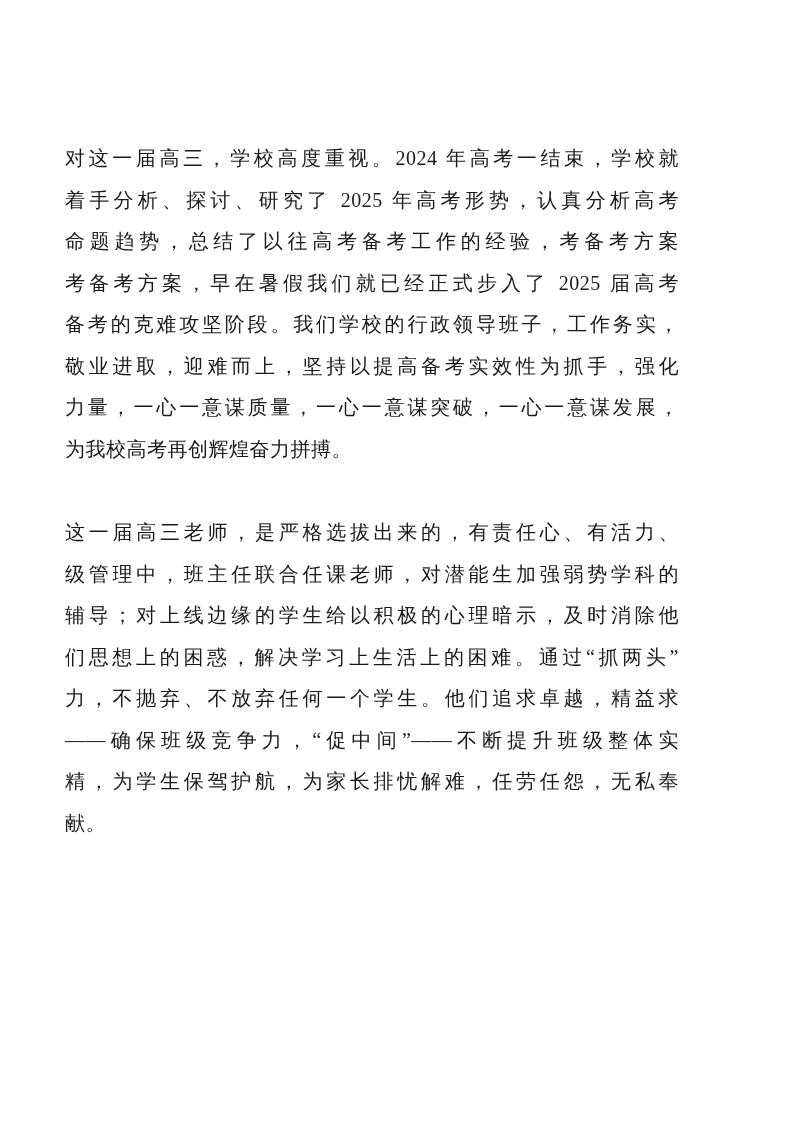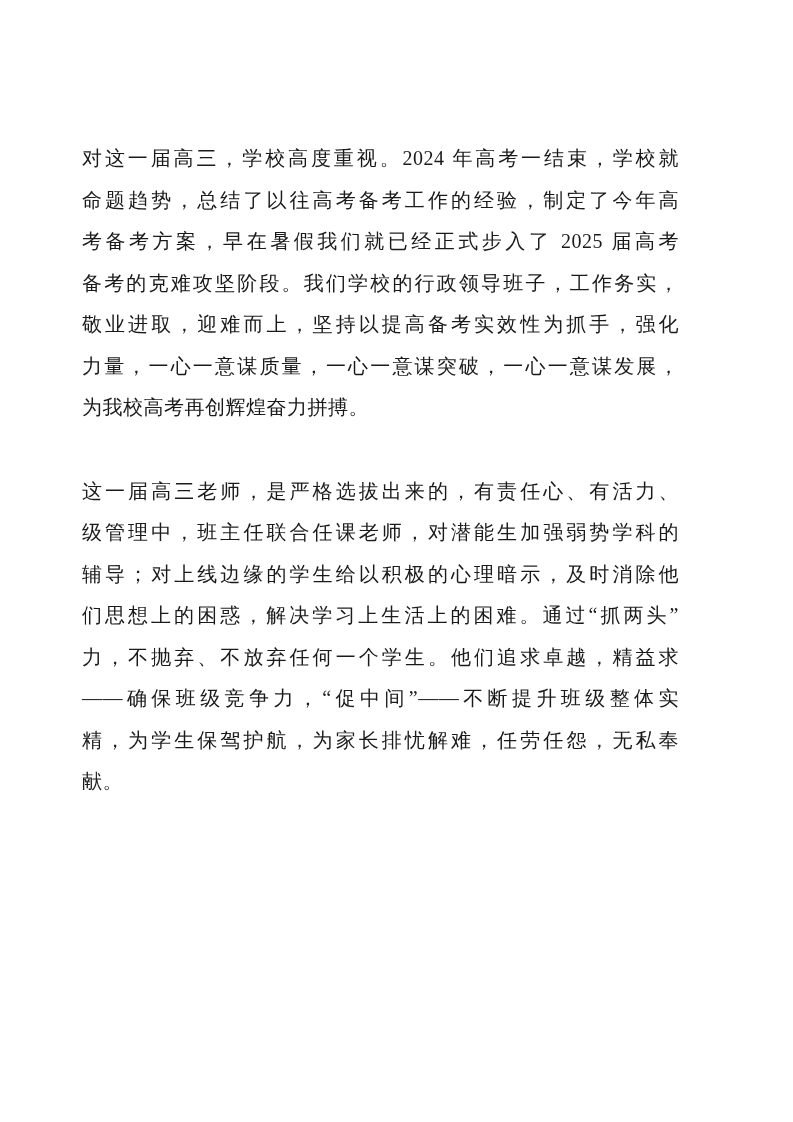--- a/index.html
+++ b/index.html
@@ -11,21 +11,21 @@
     width: 793px;
     height: 1122px;
     overflow: hidden;
     font-family: "Liberation Serif", "DejaVu Serif", serif;
   }
   .page {
     box-sizing: border-box;
     width: 793px;
     height: 1122px;
     background: #ffffff;
-    padding: 138px 114px 0 82px;
+    padding: 138px 114px 0 65px;
   }
   .doc-body {
     color: #1a1a1a;
     font-size: 20px;
     line-height: 41.5px;
   }
   .para {
     margin: 0 0 42px 0;
   }
   .line {
@@ -40,21 +40,22 @@
     -moz-text-align-last: left;
   }
 </style>
 </head>
 <body>
 
 <main class="page">
   <section class="doc-body" style="color: rgb(26, 26, 26);">
       <div class="para">
         <div class="line">对这一届高三，学校高度重视。2024 年高考一结束，学校就</div>
-        <div class="line">命题趋势，总结了以往高考备考工作的经验，制定了今年高</div>
+        <div class="line">着手分析、探讨、研究了 2025 年高考形势，认真分析高考</div>
+        <div class="line">命题趋势，总结了以往高考备考工作的经验，考备考方案</div>
         <div class="line">考备考方案，早在暑假我们就已经正式步入了 2025 届高考</div>
         <div class="line">备考的克难攻坚阶段。我们学校的行政领导班子，工作务实，</div>
         <div class="line">敬业进取，迎难而上，坚持以提高备考实效性为抓手，强化</div>
         <div class="line">力量，一心一意谋质量，一心一意谋突破，一心一意谋发展，</div>
         <div class="line last">为我校高考再创辉煌奋力拼搏。</div>
       </div>
       <div class="para">
         <div class="line">这一届高三老师，是严格选拔出来的，有责任心、有活力、</div>
         <div class="line">级管理中，班主任联合任课老师，对潜能生加强弱势学科的</div>
         <div class="line">辅导；对上线边缘的学生给以积极的心理暗示，及时消除他</div>

